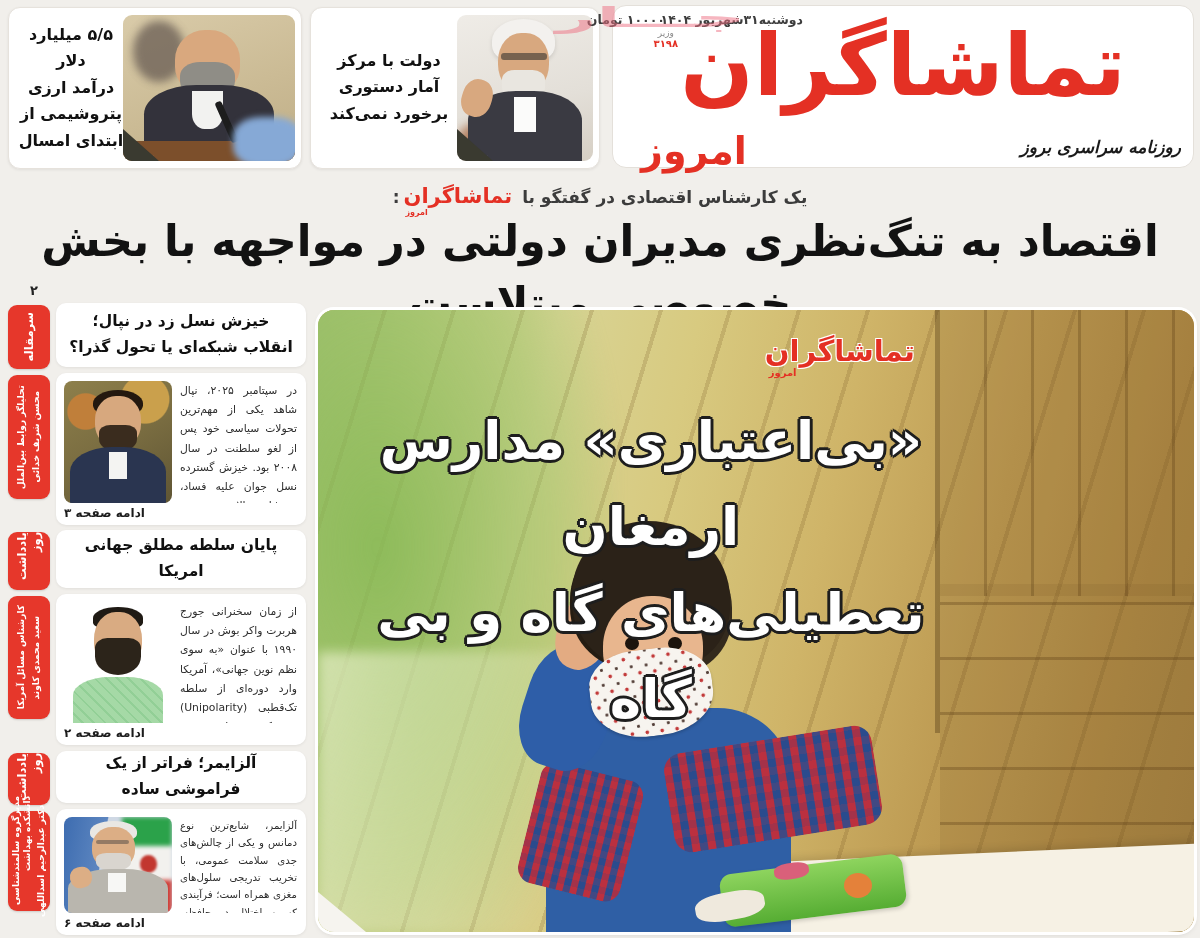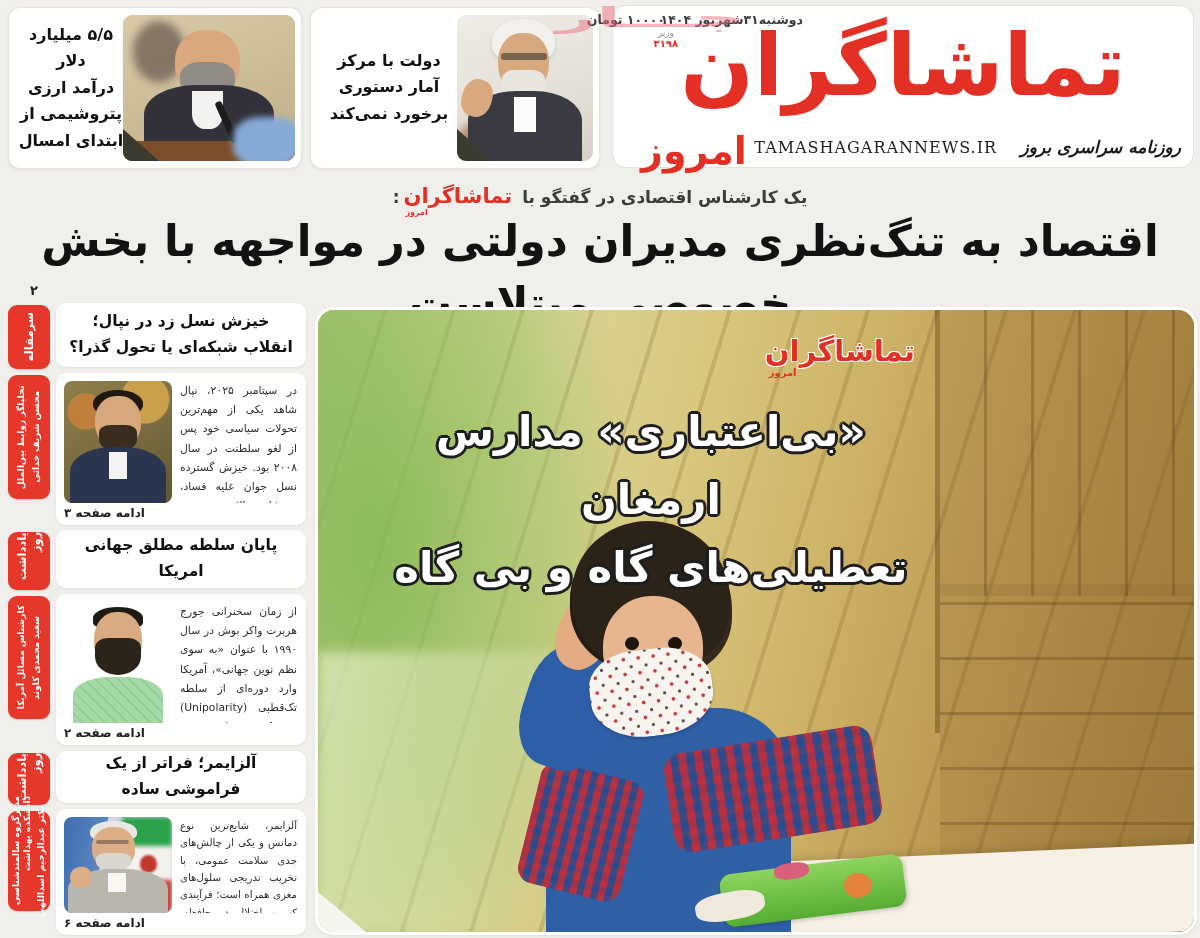--- a/index.html
+++ b/index.html
@@ -204,21 +204,21 @@
     background:linear-gradient(115deg,rgba(255,252,230,.55) 0%,rgba(255,252,230,0) 60%); filter:blur(6px); }
 
   .feature-label { position:absolute; top:24px; left:36%; width:46%; text-align:center; white-space:nowrap; }
   .fl-logo { color:#e43024; font-size:29px; font-weight:900; position:relative; margin-left:10px;
     text-shadow:-1px -1px 0 #fff,1px -1px 0 #fff,-1px 1px 0 #fff,1px 1px 0 #fff; }
   .fl-logo small { position:absolute; bottom:-10px; left:4px; font-size:10px; color:#e43024; text-shadow:none; font-weight:bold; }
   .fl-text { color:#fff; font-size:27px; font-weight:900;
     text-shadow:-2px -2px 0 #262626,2px -2px 0 #262626,-2px 2px 0 #262626,2px 2px 0 #262626,0 2px 0 #262626,0 -2px 0 #262626,2px 0 0 #262626,-2px 0 0 #262626; }
   .feature-headline {
     position:absolute; top:88px; left:5%; width:66%; text-align:center;
-    color:#fff; font-size:42px; font-weight:900; line-height:1.62;
+    color:#fff; font-size:53px; font-weight:900; line-height:1.62;
     white-space:pre-line; letter-spacing:-1px;
     text-shadow:-2px -2px 0 #1e1e1e,2px -2px 0 #1e1e1e,-2px 2px 0 #1e1e1e,2px 2px 0 #1e1e1e,0 3px 0 #1e1e1e,0 -3px 0 #1e1e1e,3px 0 0 #1e1e1e,-3px 0 0 #1e1e1e;
   }
 
   .boy { position:absolute; inset:0; }
   .boy .hair { position:absolute; left:29%; top:34%; width:18%; height:24%; background:#2b2218;
     border-radius:52% 56% 46% 50%; box-shadow:6px 10px 0 -4px #332a1d, -8px 6px 0 -6px #241c12; }
   .boy .face { position:absolute; left:32.5%; top:46%; width:11.5%; height:17%; background:#e8b68e; border-radius:48%; }
   .boy .eye { position:absolute; width:1.6%; height:2.2%; background:#1c140d; border-radius:50%; top:52.5%; }
   .boy .eye.r { left:35%; } .boy .eye.l { left:40%; }
@@ -287,21 +287,20 @@
 
 <div id="masthead">
   <div class="m-dateline">دوشنبه۳۱شهریور ۱۴۰۴</div>
   <div class="m-price">۱۰۰۰۰ تومان</div>
   <div class="m-issue">
     <span class="lbl">وزیر</span>
     <span class="num">۳۱۹۸</span>
   </div>
   <div class="m-logo">تماشاگران</div>
   <div class="m-logo-sub">امروز</div>
-  <div class="m-site">TAMASHAGARANNEWS.IR</div>
   <div class="m-tagline">روزنامه سراسری بروز</div>
 </div>
 
 <div class="kicker">
   <span>یک کارشناس اقتصادی در گفتگو با</span>
   <span class="kicker-logo">
     <span>تماشاگران</span>
     <small>امروز</small>
   </span><span>:</span>
 </div>

